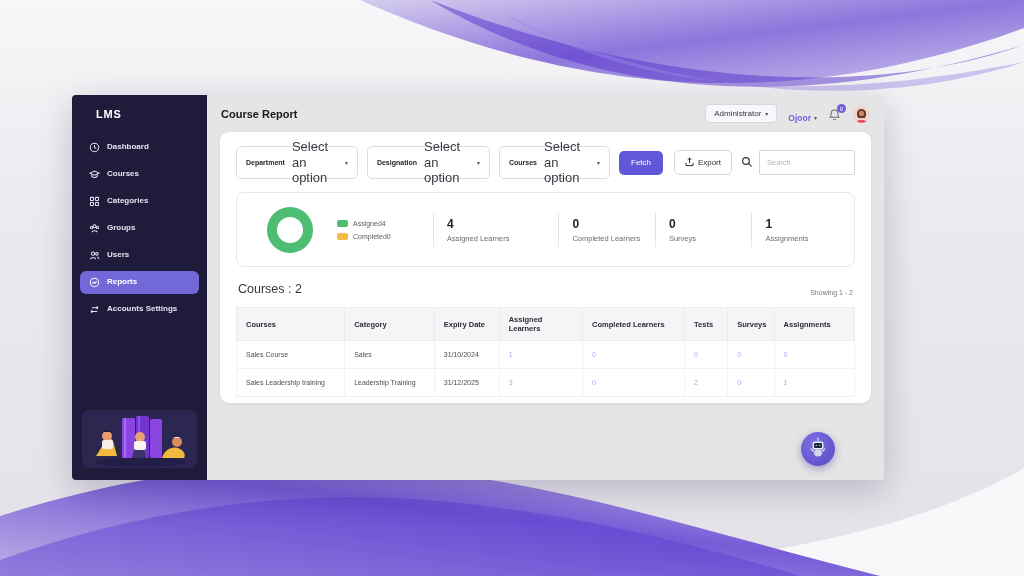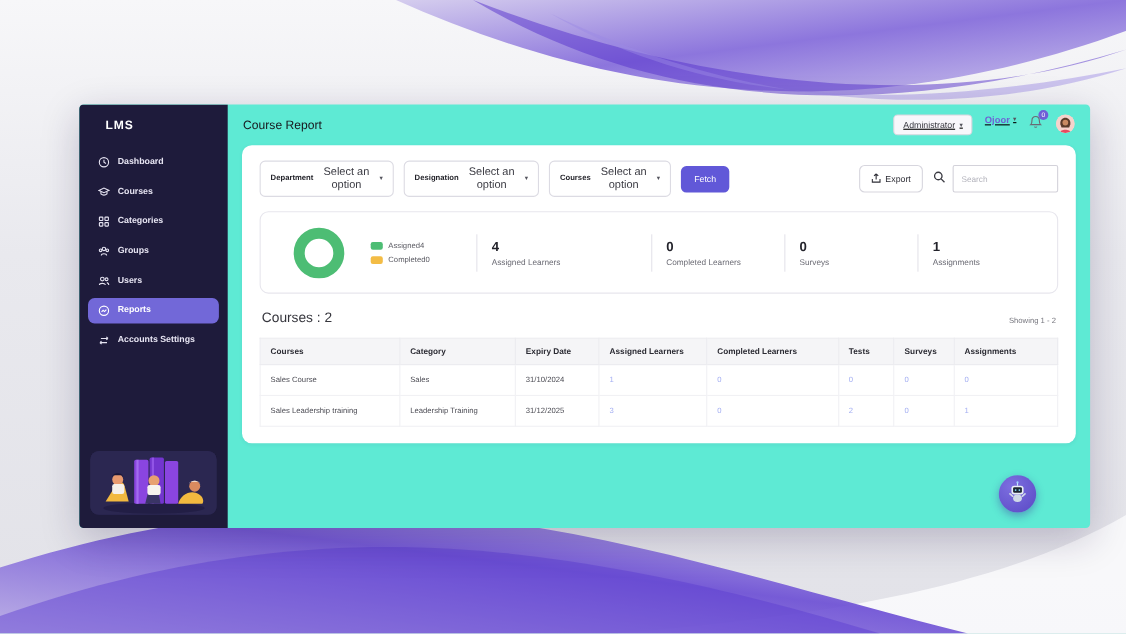--- a/index.html
+++ b/index.html
@@ -6,46 +6,46 @@
   html,body { width:1024px; height:576px; overflow:hidden; }
   body {
     font-family:"Liberation Sans", sans-serif;
     background:linear-gradient(180deg,#f7f7f9 0%,#e9e9ee 40%,#e2e2e8 100%);
     position:relative;
   }
   .bg-deco { position:absolute; inset:0; z-index:0; pointer-events:none; }
 
   
   .window {
-    position:absolute; left:72px; top:95px; width:919px; height:385px;
+    position:absolute; left:72px; top:95px; width:812px; height:385px;
     display:flex; z-index:1; border-radius:4px; overflow:hidden;
     box-shadow:0 10px 35px rgba(30,20,70,.22);
-    background:#5eead4;
+    background:#e5e5e5;
   }
 
   
   .sidebar { width:135px; background:#1e1b3b; display:flex; flex-direction:column; flex-shrink:0; }
   .logo { color:#ffffff; font-weight:bold; font-size:11px; letter-spacing:.8px; padding:13px 24px 10px; }
   .nav { padding:6px 8px 0; flex:1; }
   .nav-item {
     display:flex; align-items:flex-start; gap:7px;
     padding:6px 9px; margin-bottom:4px; border-radius:6px;
     color:#e6e4f2; font-size:8px; font-weight:bold; cursor:pointer; white-space:nowrap;
   }
   .nav-item.active { background:#7268d8; color:#fff; }
   .nav-ic { width:11px; height:11px; display:inline-flex; flex-shrink:0; }
   .nav-ic svg { width:11px; height:11px; }
   .illus { margin:8px 10px 12px; height:58px; background:#2b2751; border-radius:8px; overflow:hidden; }
   .illus svg { width:100%; height:100%; display:block; }
 
   
   .main { flex:1; display:flex; flex-direction:column; min-width:0; }
   .topbar { height:37px; display:flex; align-items:center; padding:0 14px; flex-shrink:0; }
-  .page-title { font-size:11px; font-weight:normal; color:#17171d; }
-  .topbar-right { margin-left:auto; display:flex; align-items:flex-start; gap:11px;text-decoration:underline; }
+  .page-title { font-size:11px; font-weight:bold; color:#17171d; }
+  .topbar-right { margin-left:auto; display:flex; align-items:flex-end; gap:11px; }
   .admin-btn {
     display:flex; align-items:center; gap:4px;
     border:1px solid #d7d6de; background:#f8f7fb; border-radius:4px;
     padding:4px 8px; font-size:8px; color:#37373f; cursor:pointer;
   }
   .caret { font-size:6px; color:#55555e; line-height:1; }
   .user-btn { display:flex; align-items:center; gap:3px; cursor:pointer; }
   .user-name { color:#6e63d6; font-weight:bold; font-size:8.5px; }
   .bell-wrap { position:relative; cursor:pointer; width:14px; height:15px; }
   .bell-wrap svg { width:13px; height:14px; }
@@ -67,21 +67,21 @@
   }
 
   
   .filter-row { display:flex; align-items:center; gap:9px; }
   .filter-group {
     display:flex; align-items:center; gap:7px;
     border:1px solid #dcdbe3; border-radius:5px; background:#fff;
     padding:4px 9px; height:33px; cursor:pointer;
   }
   .filter-label { font-size:7px; font-weight:bold; color:#1f1f26; white-space:nowrap; }
-  .filter-value { font-size:10px; color:#3a3a42; width:46px; line-height:1.2;text-align:center; }
+  .filter-value { font-size:13px; color:#3a3a42; width:46px; line-height:1.2; }
   .btn-fetch {
     background:#6158d8; color:#fff; border:none; border-radius:5px;
     font-size:8px; font-family:inherit; padding:0 12px; height:24px; cursor:pointer;
   }
   .btn-export {
     margin-left:auto; display:flex; align-items:center; gap:4px;
     border:1px solid #d7d6de; background:#fff; border-radius:5px;
     padding:0 10px; height:25px; font-size:8px; color:#2e2e36; cursor:pointer;
   }
   .btn-export svg { width:9px; height:10px; }

